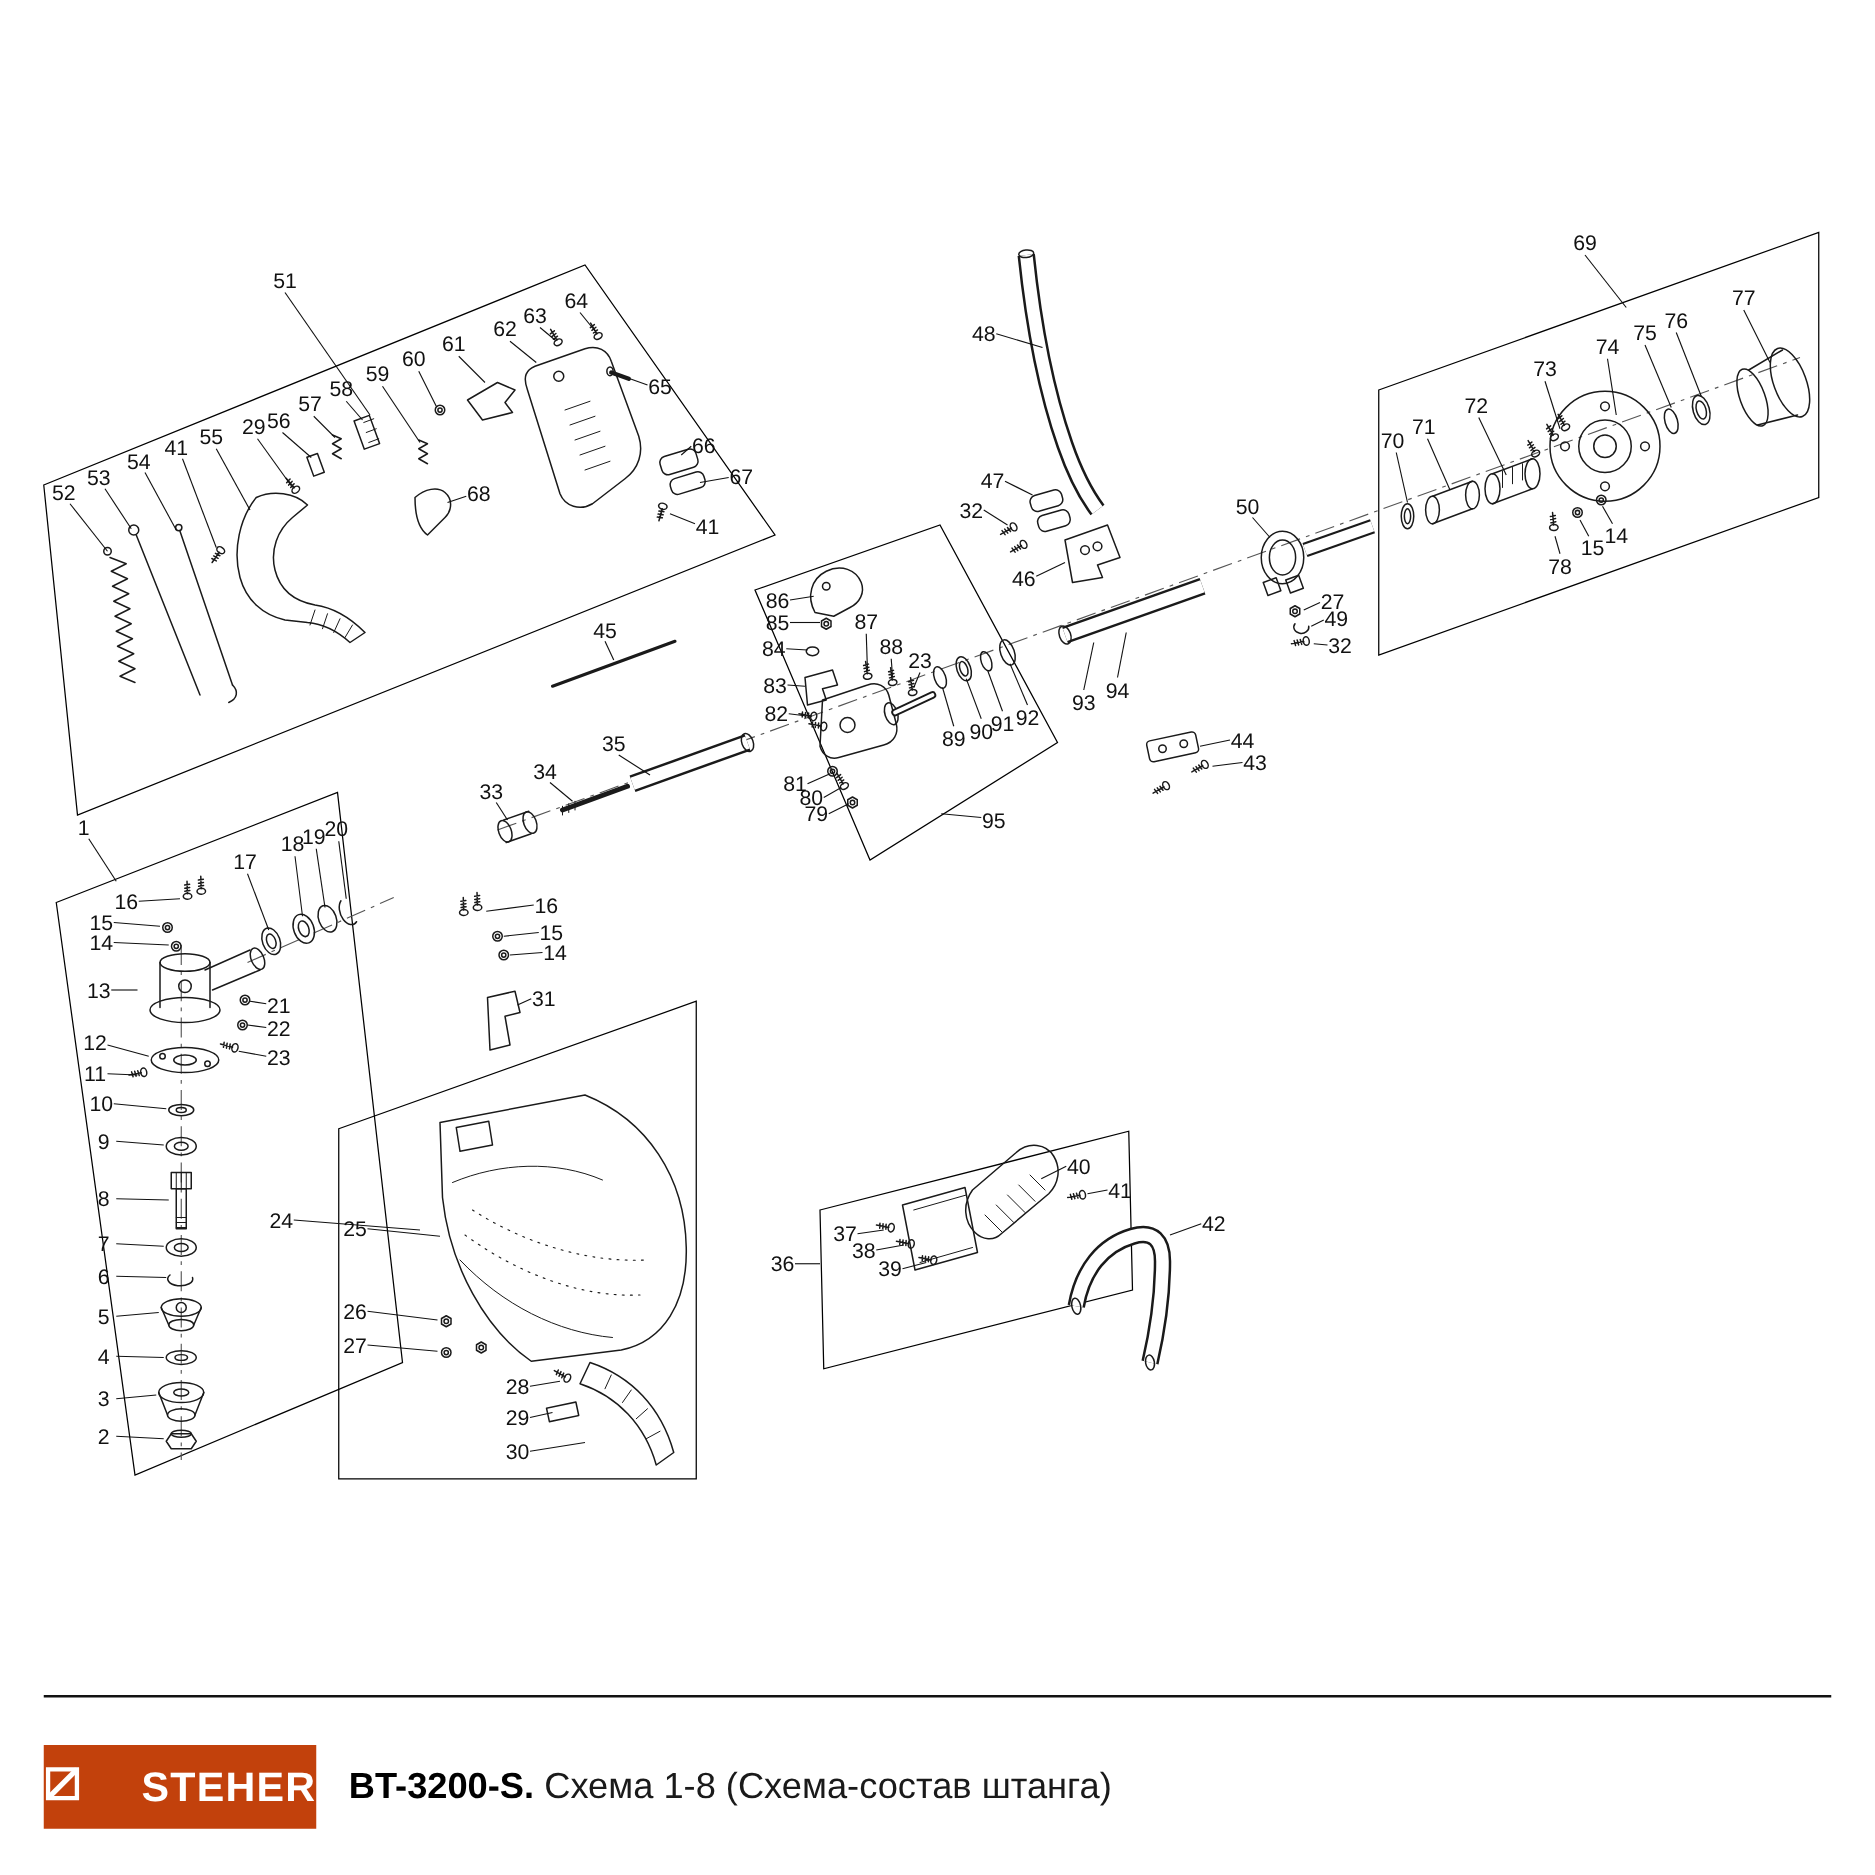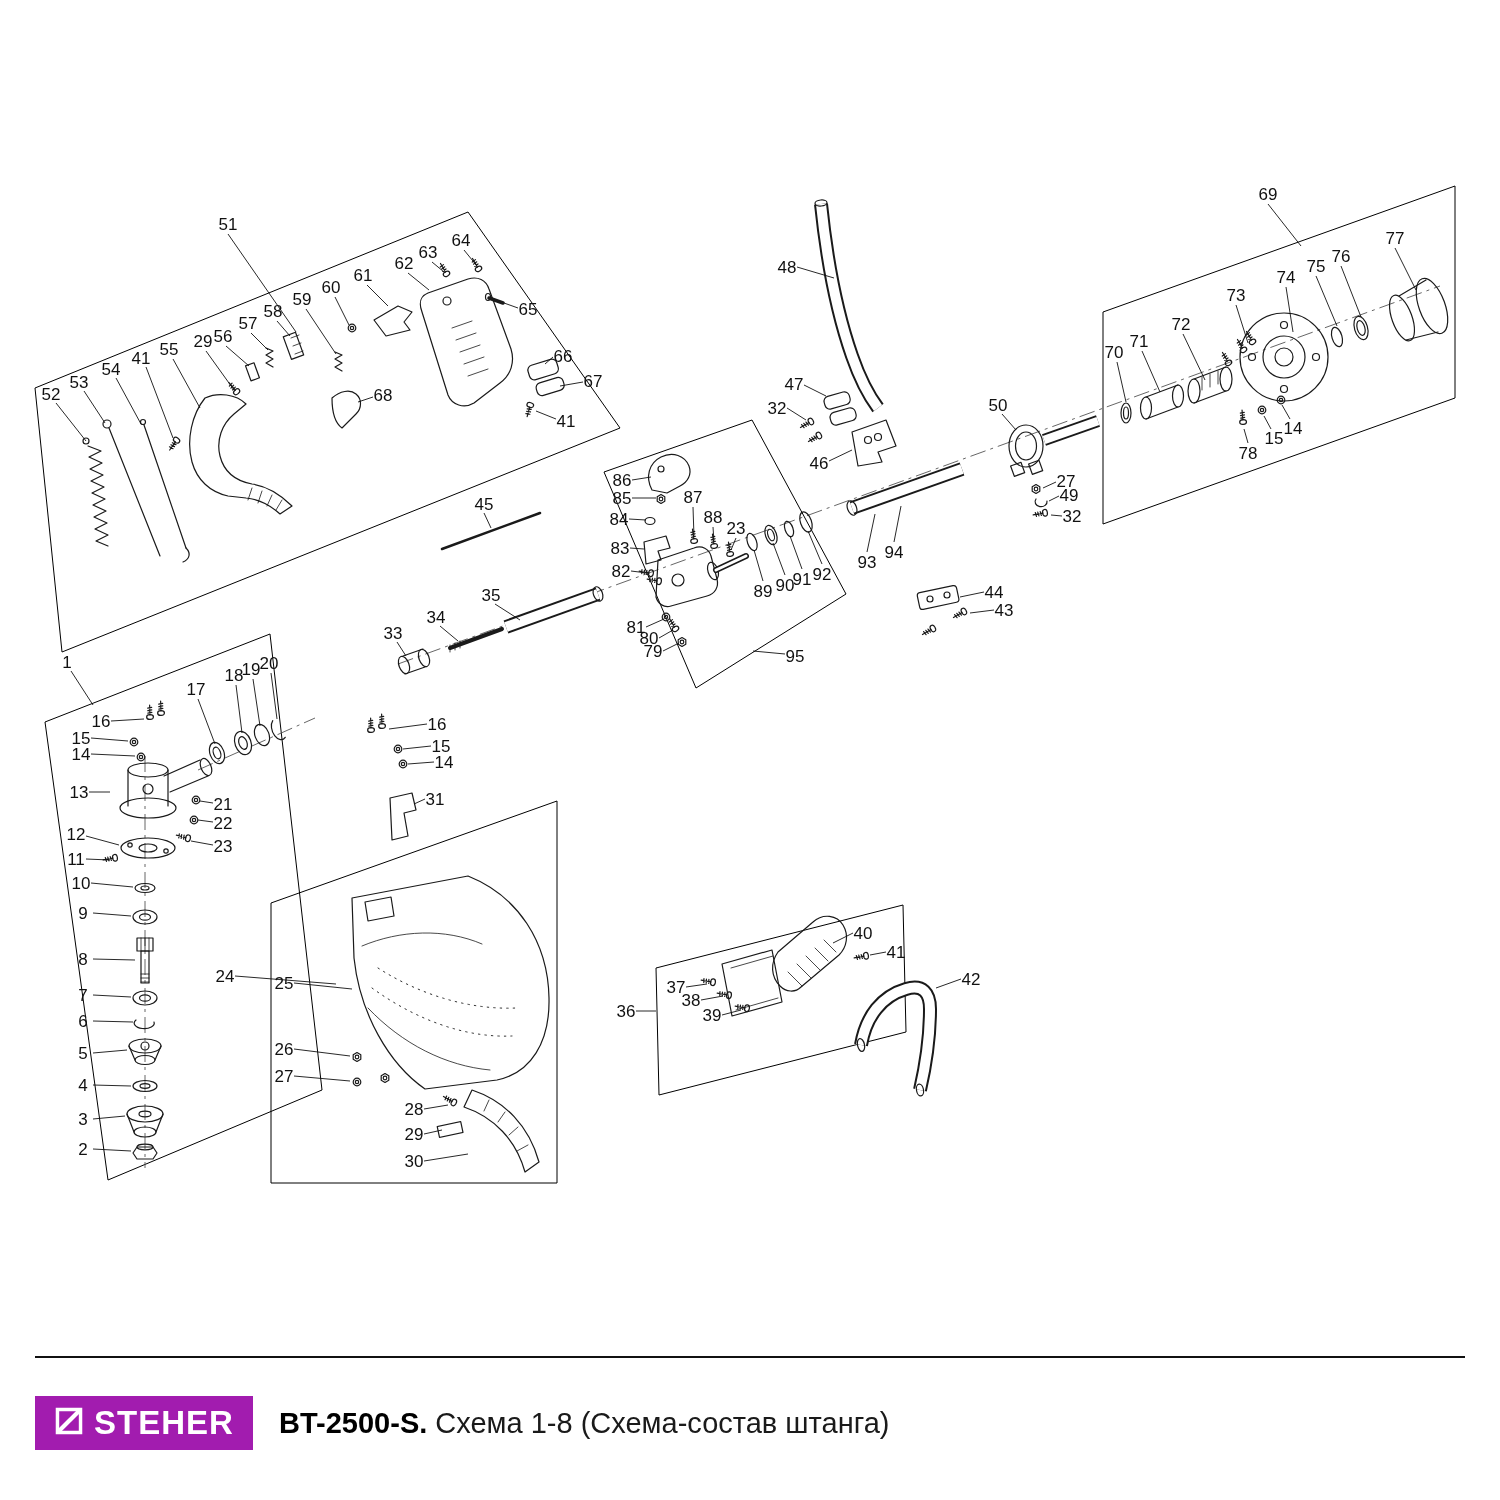--- a/index.html
+++ b/index.html
@@ -12,21 +12,21 @@
   .tube-i{stroke:#ffffff;stroke-width:10;fill:none;stroke-linecap:butt;}
   .tube-o2{stroke:#1a1a1a;stroke-width:12;fill:none;stroke-linecap:butt;}
   .tube-i2{stroke:#ffffff;stroke-width:8.5;fill:none;stroke-linecap:butt;}
   .thin{stroke-width:.8;}
   .dots{stroke-dasharray:1.5 5;stroke-width:.9;}
   .leader{stroke:#111;stroke-width:.9;}
   .part-label{font-family:"Liberation Sans",sans-serif;font-size:17px;fill:#111;text-anchor:middle;}
   .footer{position:absolute;left:35px;right:35px;top:1356px;}
   .footer-rule{border-top:2px solid #111;height:0;}
   .footer-row{display:flex;align-items:center;gap:26px;margin-top:38px;}
-  .logo-badge{background:#a21caf;width:218px;height:54px;display:flex;align-items:center;justify-content:center;gap:10px;flex:0 0 auto;}
+  .logo-badge{background:#c2410c;width:218px;height:67px;display:flex;align-items:center;justify-content:space-between;gap:10px;flex:0 0 auto;}
   .logo-text{color:#fff;font-weight:bold;font-size:33px;letter-spacing:1px;}
   .caption{font-size:29px;color:#1a1a1a;white-space:nowrap;}
   .model{font-weight:bold;color:#000;}
 </style>
 </head>
 <body>
 
 <div class="page">
 
 <svg id="diagram" viewBox="0 0 1500 1355" width="1500" height="1355" xmlns="http://www.w3.org/2000/svg">
@@ -503,19 +503,19 @@
     <div class="logo-badge">
       <span class="logo-mark">
         <svg width="30" height="30" viewBox="0 0 26 26">
           <path d="M3 3 H23 V23 H3 Z" stroke="#fff" stroke-width="3" fill="none"></path>
           <path d="M3 23 L23 3" stroke="#fff" stroke-width="3.6" fill="none"></path>
         </svg>
       </span>
       <span class="logo-text">STEHER</span>
     </div>
     <div class="caption">
-      <span class="model">BT-2500-S.</span>
+      <span class="model">BT-3200-S.</span>
       <span class="subtitle">Схема 1-8 (Схема-состав штанга)</span>
     </div>
   </div>
 </div>
 
 </div>
 
 </body></html>

